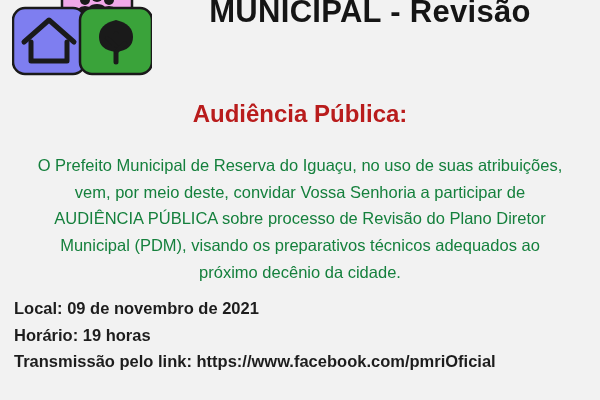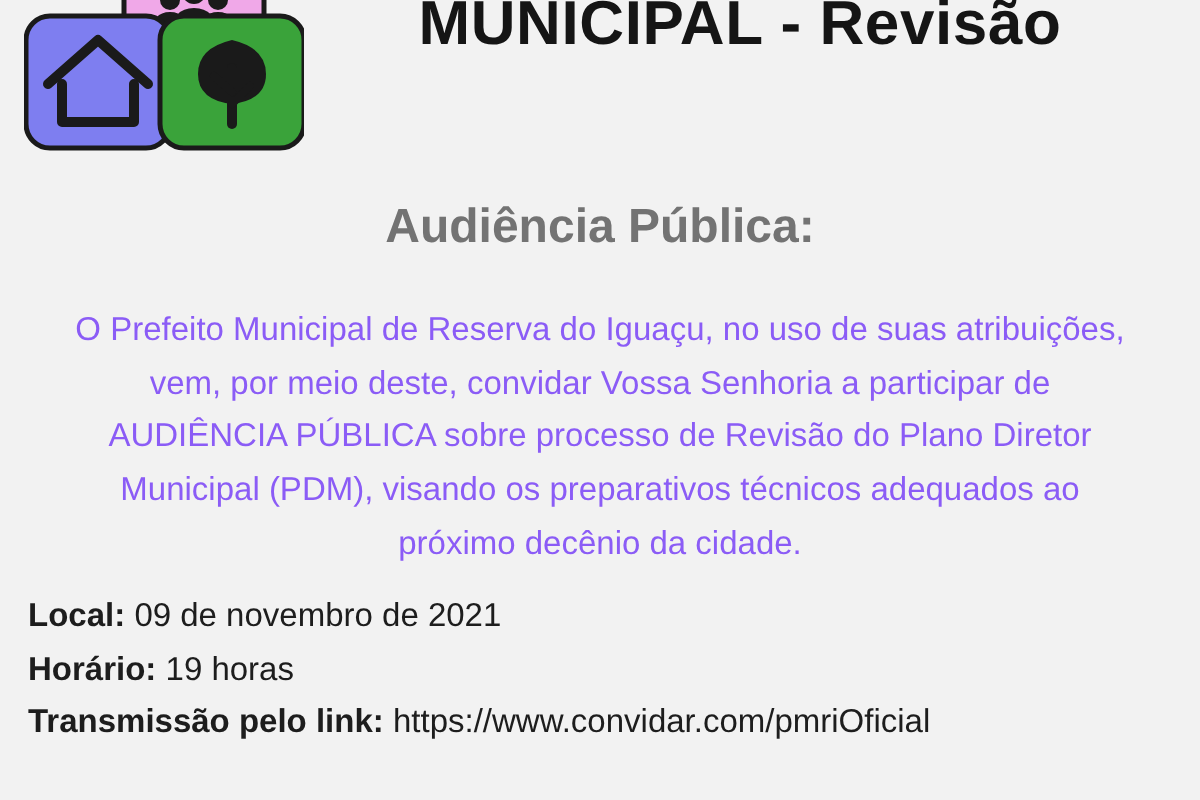--- a/index.html
+++ b/index.html
@@ -50,53 +50,53 @@
 
   
   .subtitle {
     position: absolute;
     left: 0;
     top: 100px;
     width: 600px;
     text-align: center;
     font-size: 24px;
     font-weight: bold;
-    color: #737373;
+    color: #b91c1c;
   }
 
   
   .body-text {
     position: absolute;
     left: 34px;
     top: 152px;
     width: 532px;
     text-align: center;
     font-size: 16.5px;
     line-height: 1.62;
-    color: #8b5cf6;
+    color: #15803d;
   }
 
   
   .details {
     position: absolute;
     left: 14px;
     top: 295px;
     width: 580px;
   }
   .detail-row {
     font-size: 16.5px;
     line-height: 1.62;
     color: #1d1d1d;
     white-space: nowrap;
   }
   .detail-label {
     font-weight: bold;
   }
   .detail-value {
-    font-weight: normal;
+    font-weight: bold;
   }
 </style>
 </head>
 <body>
 
 <div class="poster">
 
   <div class="logo">
     <svg width="140" height="92" viewBox="0 0 140 92" xmlns="http://www.w3.org/2000/svg">
 
@@ -135,17 +135,17 @@
     <div class="detail-row">
       <span class="detail-label">Local:</span>
       <span class="detail-value">09 de novembro de 2021</span>
     </div>
     <div class="detail-row">
       <span class="detail-label">Horário:</span>
       <span class="detail-value">19 horas</span>
     </div>
     <div class="detail-row">
       <span class="detail-label">Transmissão pelo link:</span>
-      <span class="detail-value">https://www.convidar.com/pmriOficial</span>
+      <span class="detail-value">https://www.facebook.com/pmriOficial</span>
     </div>
   </div>
 
 </div>
 
 </body></html>

